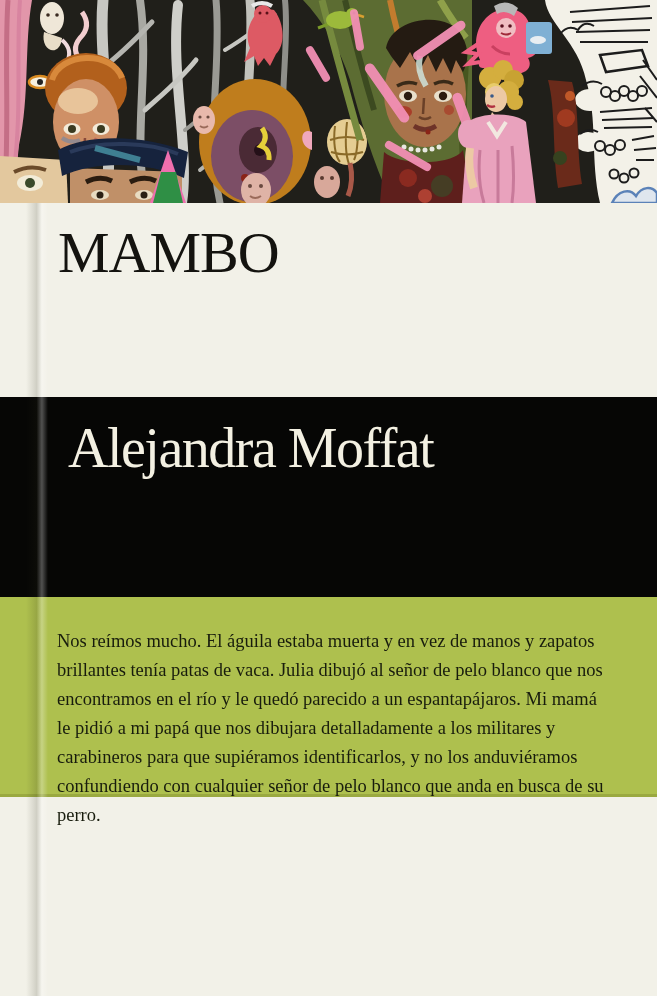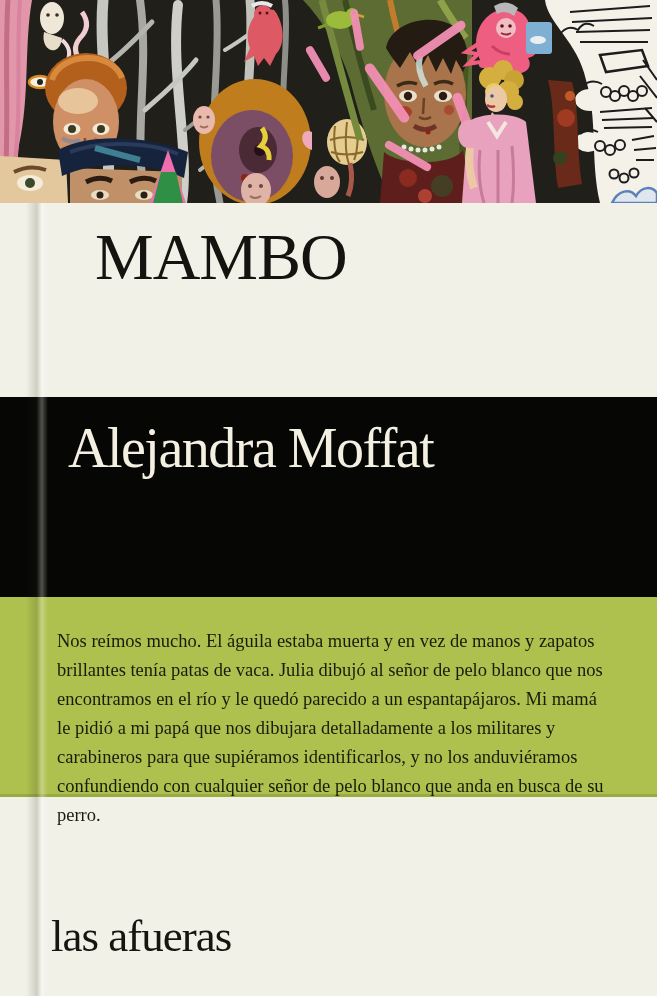--- a/index.html
+++ b/index.html
@@ -6,22 +6,22 @@
   .cover{
     position:relative;width:657px;height:996px;overflow:hidden;
     background:var(--cream,#f2f1e8);
     font-family:"Liberation Serif", serif;
   }
   .artwork{position:absolute;top:0;left:0;width:657px;height:203px;}
   .artwork svg{display:block;width:100%;height:100%;}
   .black-band{position:absolute;left:0;top:397px;width:657px;height:200px;background:var(--black-band,#060605);}
   .green-band{position:absolute;left:0;top:597px;width:657px;height:200px;box-sizing:border-box;
     background:var(--green-band,#aec04e);border-bottom:3px solid var(--green-edge,#9aa940);}
-  .book-title{position:absolute;left:58px;top:224px;font-size:66px;line-height:1;letter-spacing:-1px;
-    color:var(--title-ink,#14130f);white-space:nowrap;margin-left:37px;}
+  .book-title{position:absolute;left:58px;top:224px;font-size:58px;line-height:1;letter-spacing:-1px;
+    color:var(--title-ink,#14130f);white-space:nowrap;}
   .author-name{position:absolute;left:68px;top:420px;font-size:56px;line-height:1;letter-spacing:-1.5px;
     color:var(--author-ink,#f3f0e2);white-space:nowrap;}
   .blurb{position:absolute;left:57px;top:627px;width:548px;font-size:18.5px;line-height:29px;
     color:var(--blurb-ink,#181c0d);text-align:left;}
   .publisher-logo{position:absolute;left:51px;top:914px;font-size:45px;line-height:1;letter-spacing:-1px;
     color:var(--publisher-ink,#16150f);white-space:nowrap;}
   .spine-fold{position:absolute;left:26px;top:203px;width:22px;height:793px;pointer-events:none;
     background:linear-gradient(90deg,
       rgba(40,40,20,0) 0%, rgba(40,40,20,0.10) 30%, rgba(40,40,20,0.17) 48%,
       rgba(255,255,255,0.30) 72%, rgba(255,255,255,0) 100%);}
@@ -261,16 +261,15 @@
       </g>
     </svg>
   </div>
 
   <div class="black-band"></div>
   <div class="green-band"></div>
 
   <div class="book-title">MAMBO</div>
   <div class="author-name">Alejandra Moffat</div>
   <div class="blurb">Nos reímos mucho. El águila estaba muerta y en vez de manos y zapatos brillantes tenía patas de vaca. Julia dibujó al señor de pelo blanco que nos encontramos en el río y le quedó parecido a un espantapájaros. Mi mamá le pidió a mi papá que nos dibujara detalladamente a los militares y carabineros para que supiéramos identificarlos, y no los anduviéramos confundiendo con cualquier señor de pelo blanco que anda en busca de su perro.</div>
-  <div class="publisher-logo">las afueras</div>
 
   <div class="spine-fold"></div>
 </div>
 
 </body></html>

